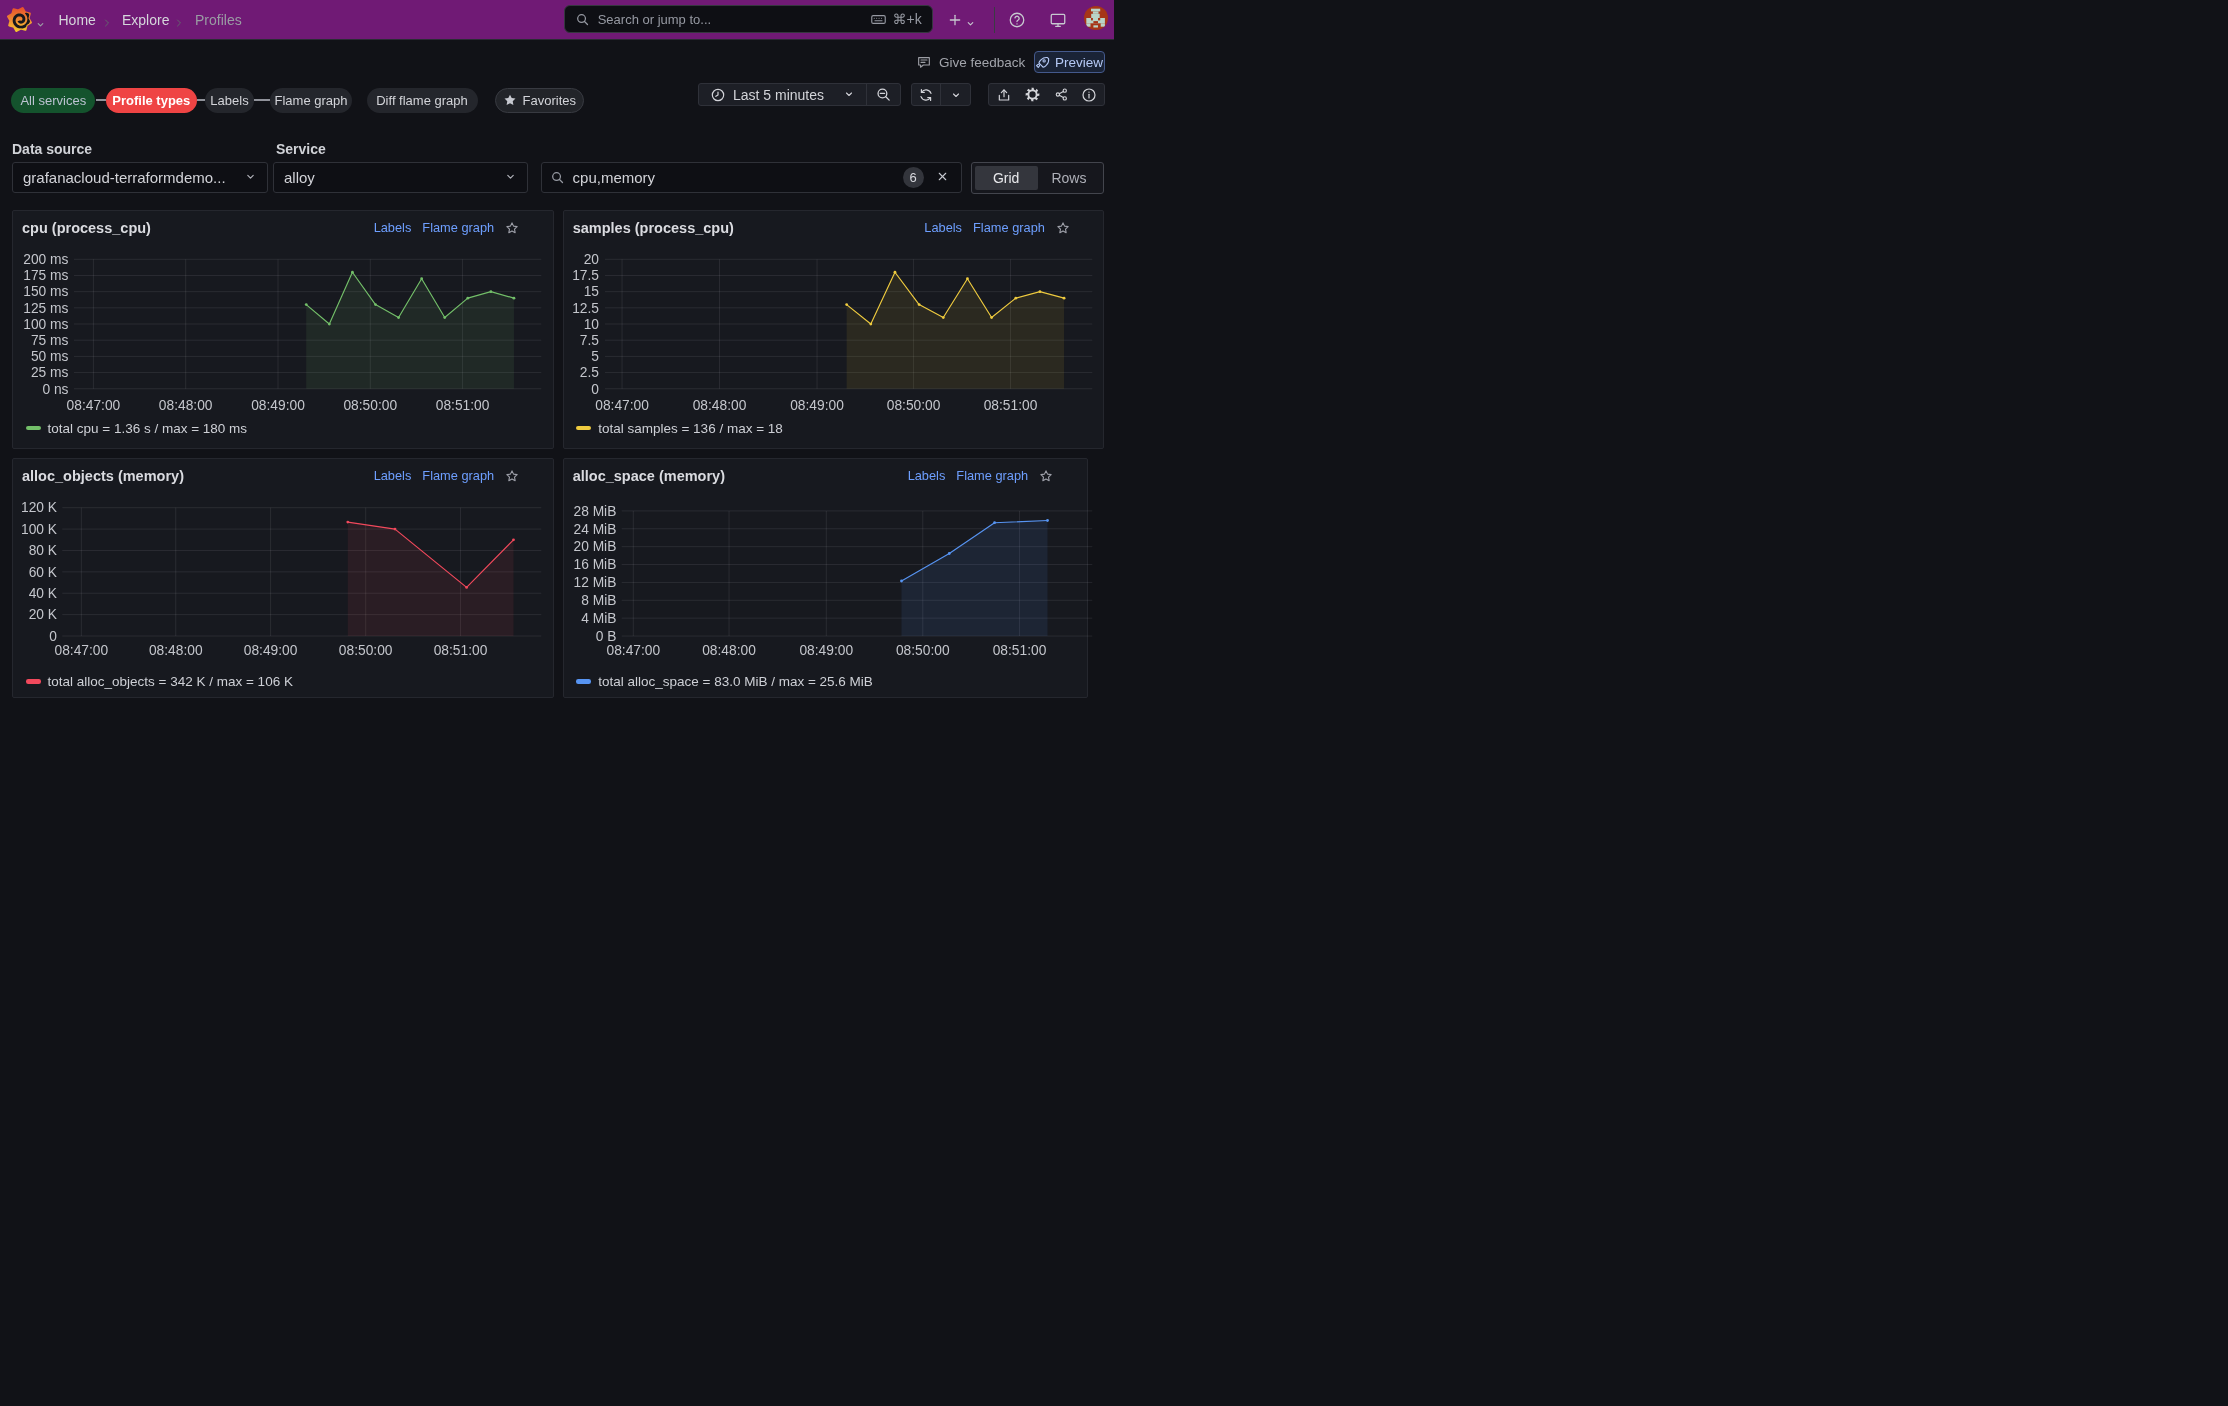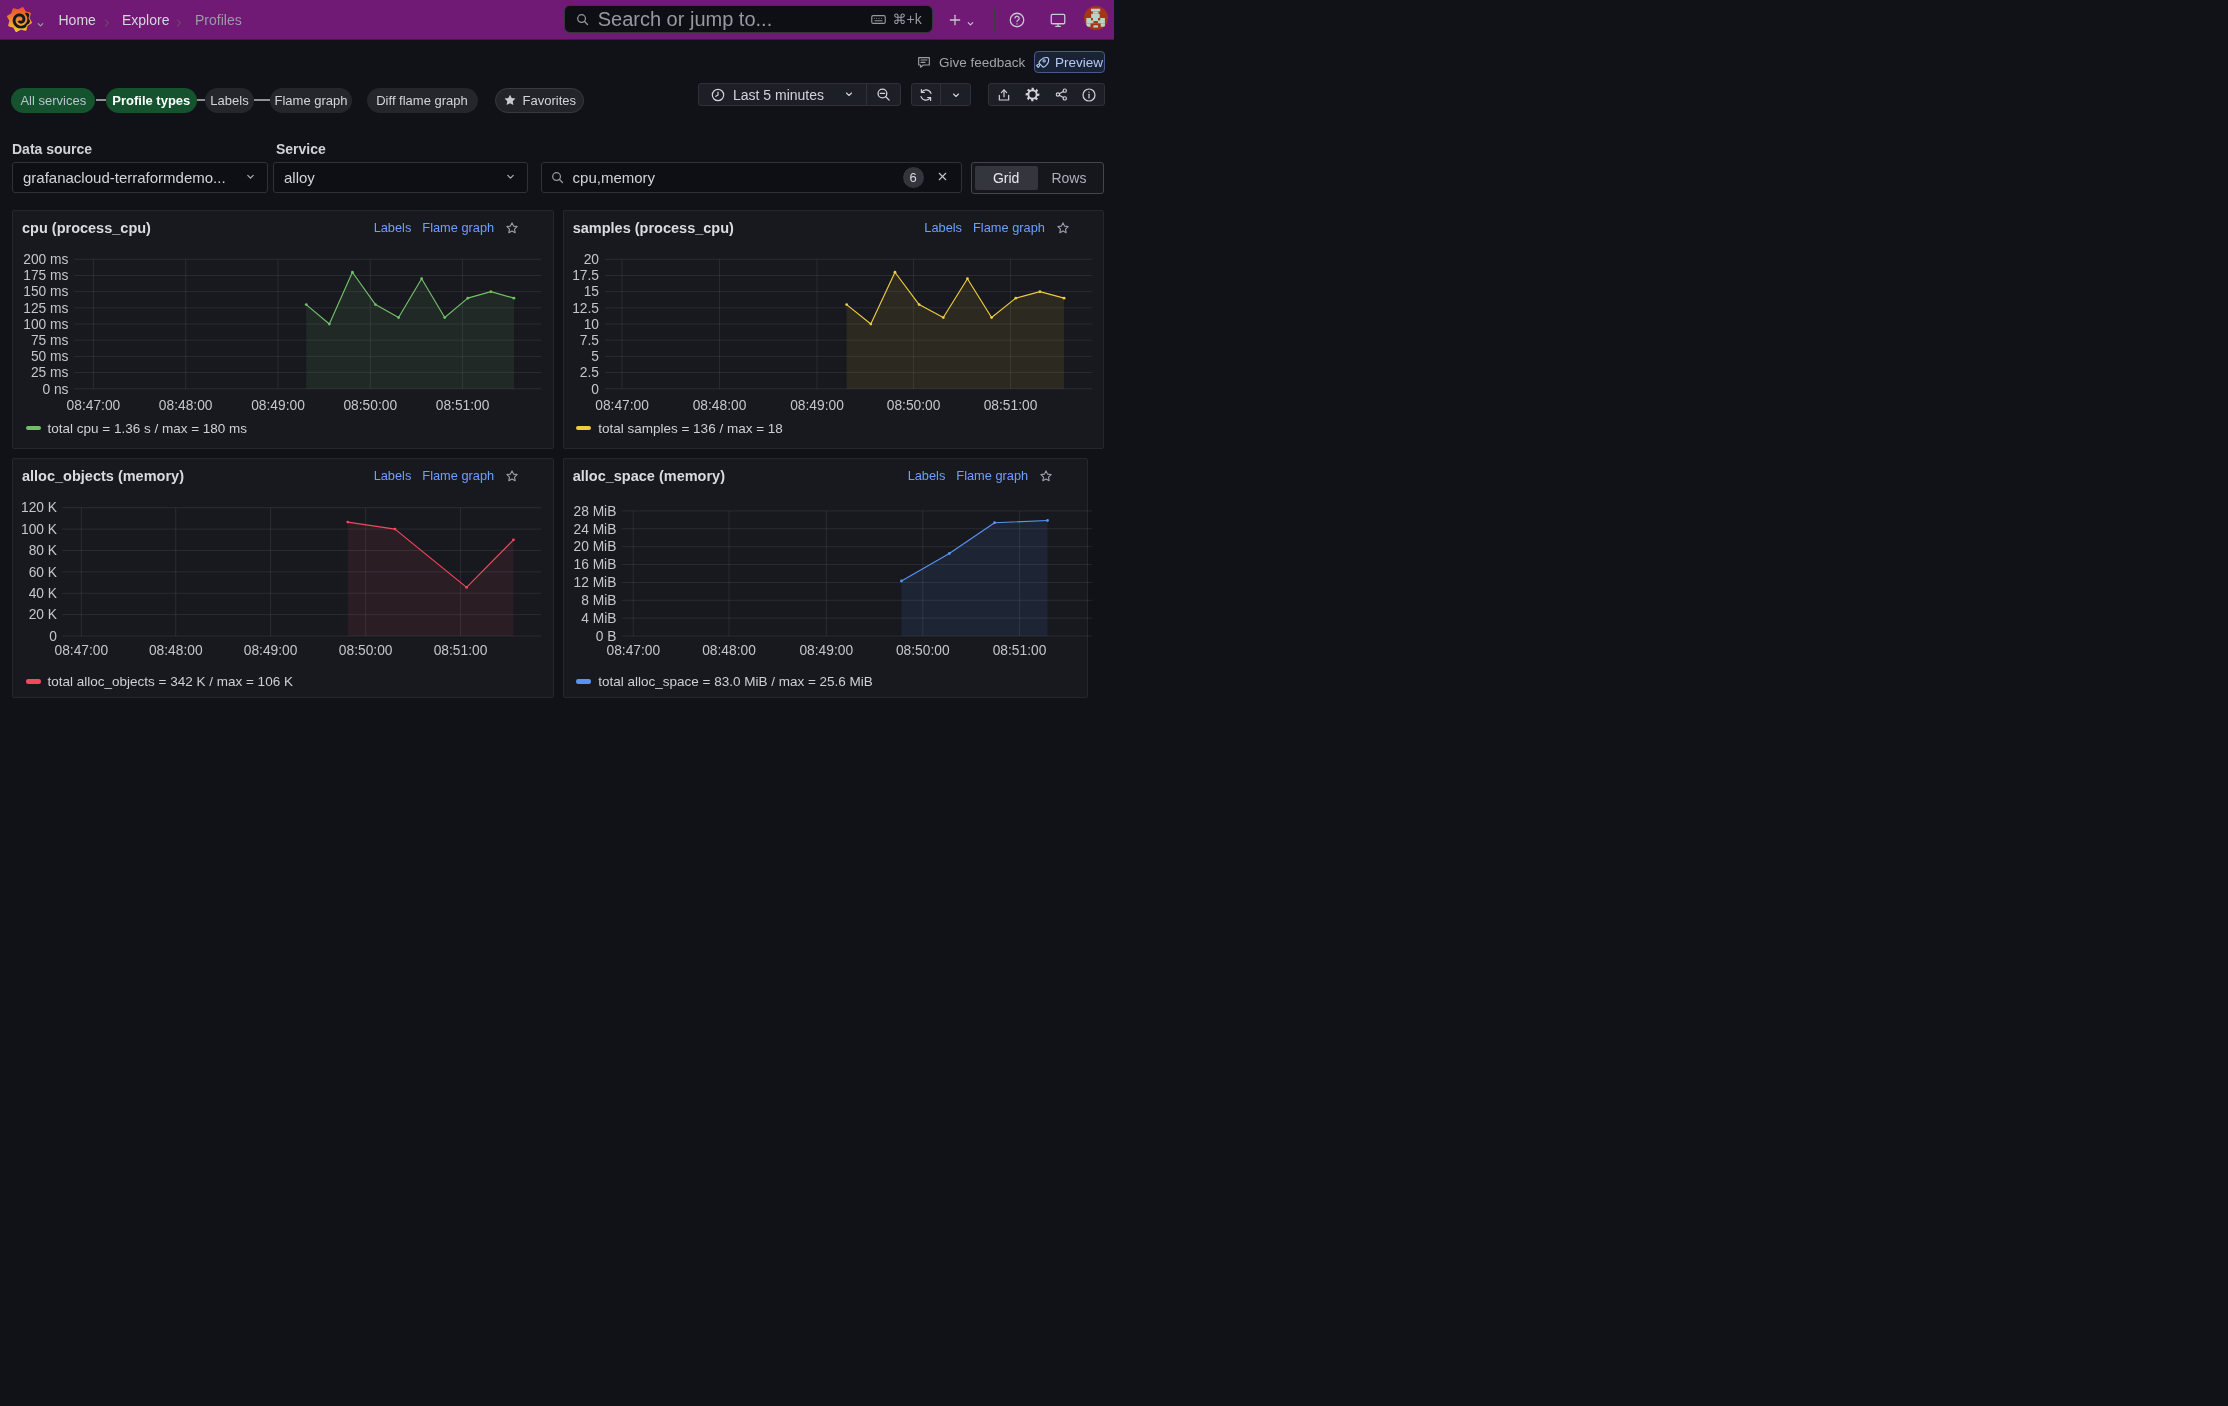--- a/index.html
+++ b/index.html
@@ -4,21 +4,21 @@
 html,body { width:1114px; height:703px; overflow:hidden; background:#111217;
   font-family:"Liberation Sans", sans-serif; -webkit-font-smoothing:antialiased; }
 .abs { position:absolute; }
 
 #header { position:absolute; left:0; top:0; width:1114px; height:40px; background:#701a75;
   border-bottom:1px solid #2a2c33; }
 .crumb { font-size:14px; font-weight:500; color:#d5d6db; }
 .crumb.dim { color:#9a9ca4; font-weight:400; }
 #searchbox { position:absolute; left:563.7px; top:5px; width:369px; height:28px; background:#0e0f14;
   border:1px solid #35373f; border-radius:6px; display:flex; align-items:center; padding:0 10px; gap:8px; }
-#searchbox .ph { color:#9699a2; font-size:20px; flex:1; }
+#searchbox .ph { color:#9699a2; font-size:13px; flex:1; }
 #searchbox .kbd { color:#9699a2; font-size:14px; display:flex; align-items:center; gap:6px; }
 
 .feedback { position:absolute; top:54px; left:916px; display:flex; align-items:center; gap:7px;
   color:#a2a4ab; font-size:13.5px; font-weight:500; }
 #preview { position:absolute; top:51px; left:1033.6px; width:71px; height:22px; border:1px solid #44598c;
   border-radius:4px; background:#1a2336; color:#b5c9f5; font-size:13.5px; font-weight:500;
   display:flex; align-items:center; justify-content:center; gap:5px; }
 .pill { position:absolute; top:87.5px; height:25px; border-radius:13px; background:#24262c; color:#d3d4d9;
   font-size:13px; font-weight:500; display:flex; align-items:center; justify-content:center; }
 .conn { position:absolute; top:99px; height:2px; background:#90929a; }
@@ -144,21 +144,21 @@
       <line x1="7.5" y1="12.5" x2="13.5" y2="12.5"></line>
     </svg>Give feedback</div>
 <div id="preview"><svg width="15" height="15" viewBox="0 0 24 24" fill="none" stroke="#b5c9f5" stroke-width="1.7" stroke-linecap="round" stroke-linejoin="round">
       <path d="M19.9 4.1c-3.6-.5-7.3.7-9.9 3.3L8.6 8.8c-1.1 1.1-1.9 2.5-2.3 4l3.4 3.4 3.4 3.4c1.5-.4 2.9-1.2 4-2.3l1.4-1.4c2.6-2.6 3.8-6.3 3.3-9.9z"></path>
       <circle cx="14.6" cy="9.4" r="1.8"></circle>
       <path d="M6.1 14.9c-1.5.2-2.9 1-3.8 2.3.7.2 1.3.5 1.8 1 .5.5.8 1.1 1 1.8 1.3-.9 2.1-2.3 2.3-3.8"></path>
     </svg>Preview</div>
 
 <div class="pill" style="left:11.2px;width:84.3px;background:#14532d;color:#bcc3d2">All services</div>
 <div class="conn" style="left:95.5px;width:10.5px"></div>
-<div class="pill" style="left:106px;width:90.6px;background:#14532d;color:#ffffff;font-weight:600">Profile types</div>
+<div class="pill" style="left:106px;width:90.6px;background:#ef4444;color:#ffffff;font-weight:600">Profile types</div>
 <div class="conn" style="left:196.6px;width:8.4px"></div>
 <div class="pill" style="left:205px;width:49px">Labels</div>
 <div class="conn" style="left:254px;width:16px"></div>
 <div class="pill" style="left:270px;width:82px">Flame graph</div>
 <div class="pill" style="left:366.5px;width:111px">Diff flame graph</div>
 <div class="pill" style="left:494.5px;width:89.5px;gap:6px;border:1px solid #383a41;background:#222429"><svg width="14" height="14" viewBox="0 0 24 24" fill="#c7c9d0">
       <path d="M12 2.8l2.9 5.9 6.5.9-4.7 4.6 1.1 6.5-5.8-3.1-5.8 3.1 1.1-6.5L2.6 9.6l6.5-.9z"></path>
     </svg>Favorites</div>
 
 <div class="tbtn" style="left:698px;width:203px">

